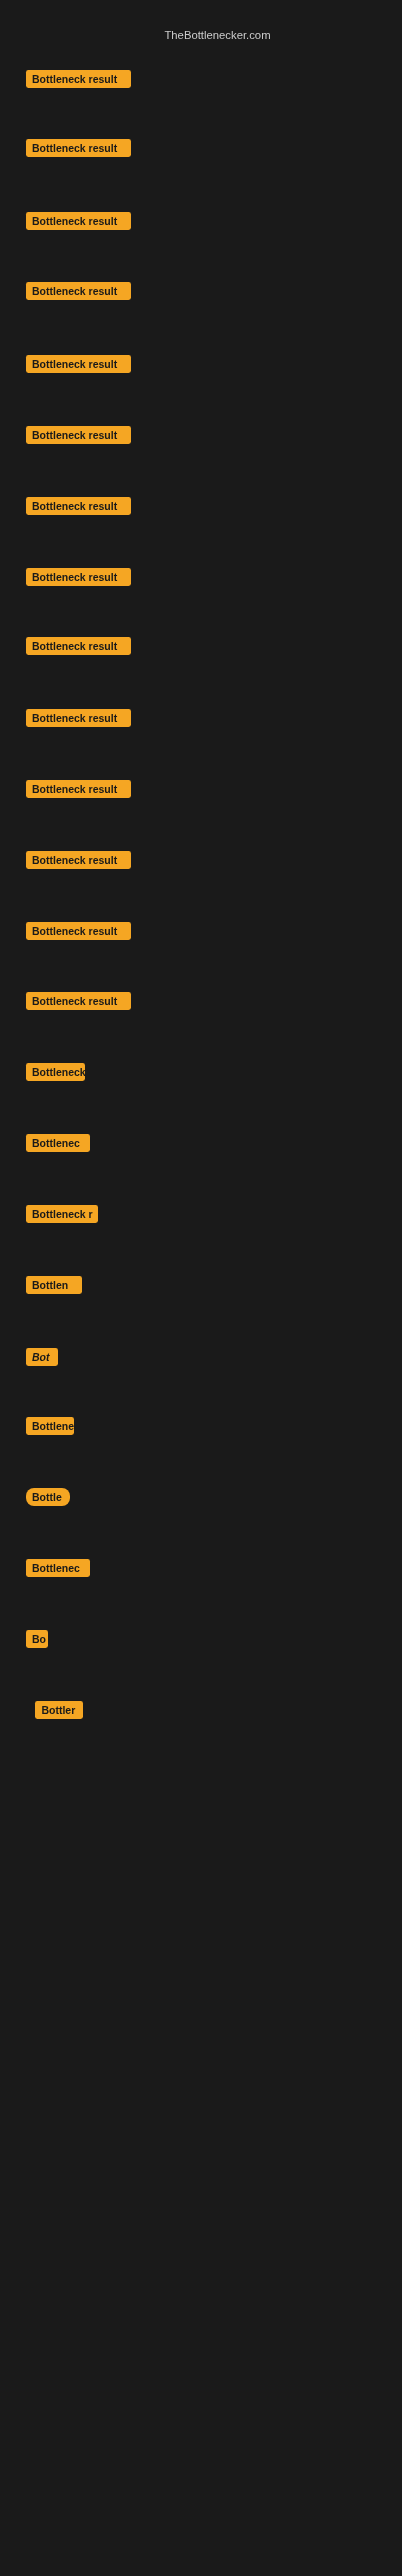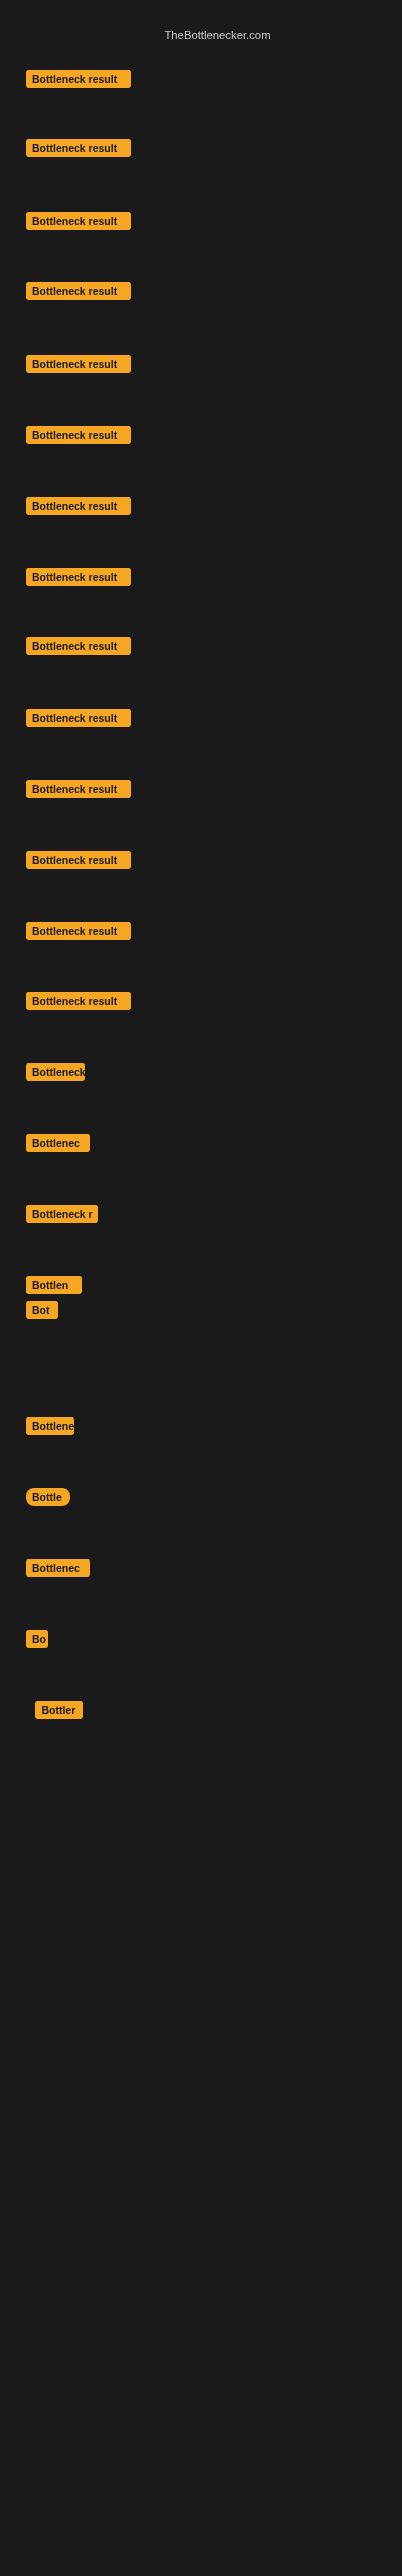--- a/index.html
+++ b/index.html
@@ -55,21 +55,21 @@
       <div style="position: absolute; top: 613px; left: 1.6px;"><div class="bottleneck-badge" style="max-width: 105px; width: 105px;">Bottleneck result</div></div>
       <div style="position: absolute; top: 685px; left: 1.6px;"><div class="bottleneck-badge" style="max-width: 105px; width: 105px;">Bottleneck result</div></div>
       <div style="position: absolute; top: 756px; left: 1.6px;"><div class="bottleneck-badge" style="max-width: 105px; width: 105px;">Bottleneck result</div></div>
       <div style="position: absolute; top: 827px; left: 1.6px;"><div class="bottleneck-badge" style="max-width: 105px; width: 105px;">Bottleneck result</div></div>
       <div style="position: absolute; top: 898px; left: 1.6px;"><div class="bottleneck-badge" style="max-width: 105px; width: 105px;">Bottleneck result</div></div>
       <div style="position: absolute; top: 968px; left: 1.6px;"><div class="bottleneck-badge" style="max-width: 105px; width: 105px;">Bottleneck result</div></div>
       <div style="position: absolute; top: 1039px; left: 1.6px;"><div class="bottleneck-badge" style="max-width: 81px; width: 59px;">Bottleneck re</div></div>
       <div style="position: absolute; top: 1110px; left: 1.6px;"><div class="bottleneck-badge" style="max-width: 64px; width: 64px;">Bottlenec</div></div>
       <div style="position: absolute; top: 1181px; left: 1.6px;"><div class="bottleneck-badge" style="max-width: 72px; width: 72px;">Bottleneck r</div></div>
       <div style="position: absolute; top: 1252px; left: 1.6px;"><div class="bottleneck-badge" style="max-width: 56px; width: 56px;">Bottlen</div></div>
-      <div style="position: absolute; top: 1277px; left: 1.6px;"><div class="bottleneck-badge" style="max-width: 32px; width: 32px;">Bot</div></div>
+      <div style="position: absolute; top: 1324px; left: 1.6px; font-style: italic;"><div class="bottleneck-badge" style="max-width: 32px; width: 32px;">Bot</div></div>
       <div style="position: absolute; top: 1393px; left: 1.6px;"><div class="bottleneck-badge" style="max-width: 60px; width: 48px;">Bottlene</div></div>
       <div style="position: absolute; top: 1464px; left: 1.6px;"><div class="bottleneck-badge" style="max-width: 44px; width: 44px; border-radius: 8px;">Bottle</div></div>
       <div style="position: absolute; top: 1535px; left: 1.6px;"><div class="bottleneck-badge" style="max-width: 64px; width: 64px;">Bottlenec</div></div>
       <div style="position: absolute; top: 1606px; left: 1.6px;"><div class="bottleneck-badge" style="max-width: 22.5px; width: 22.5px;">Bo</div></div>
       <div style="position: absolute; top: 1677px; left: 11px;"><div class="bottleneck-badge" style="max-width: 48px; width: 48px;">Bottler</div></div>
     </div>
 
 </div>
 
 

